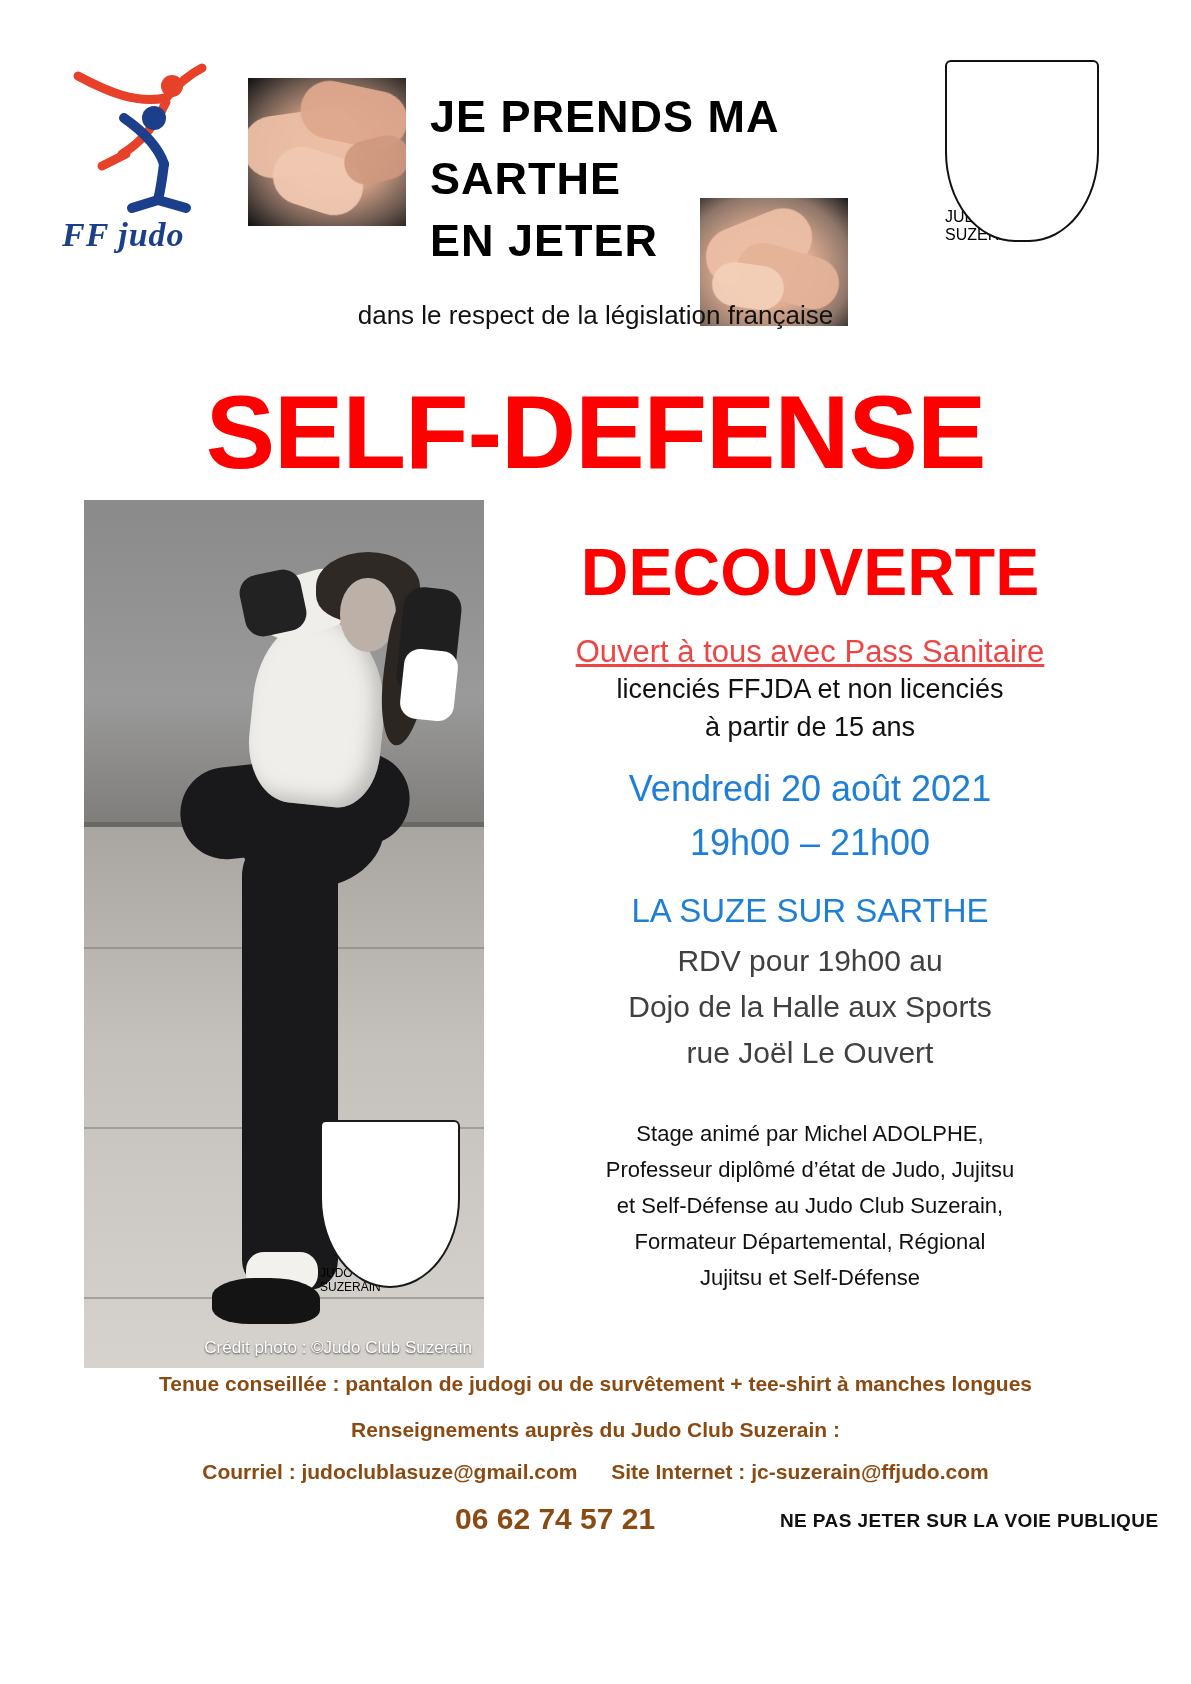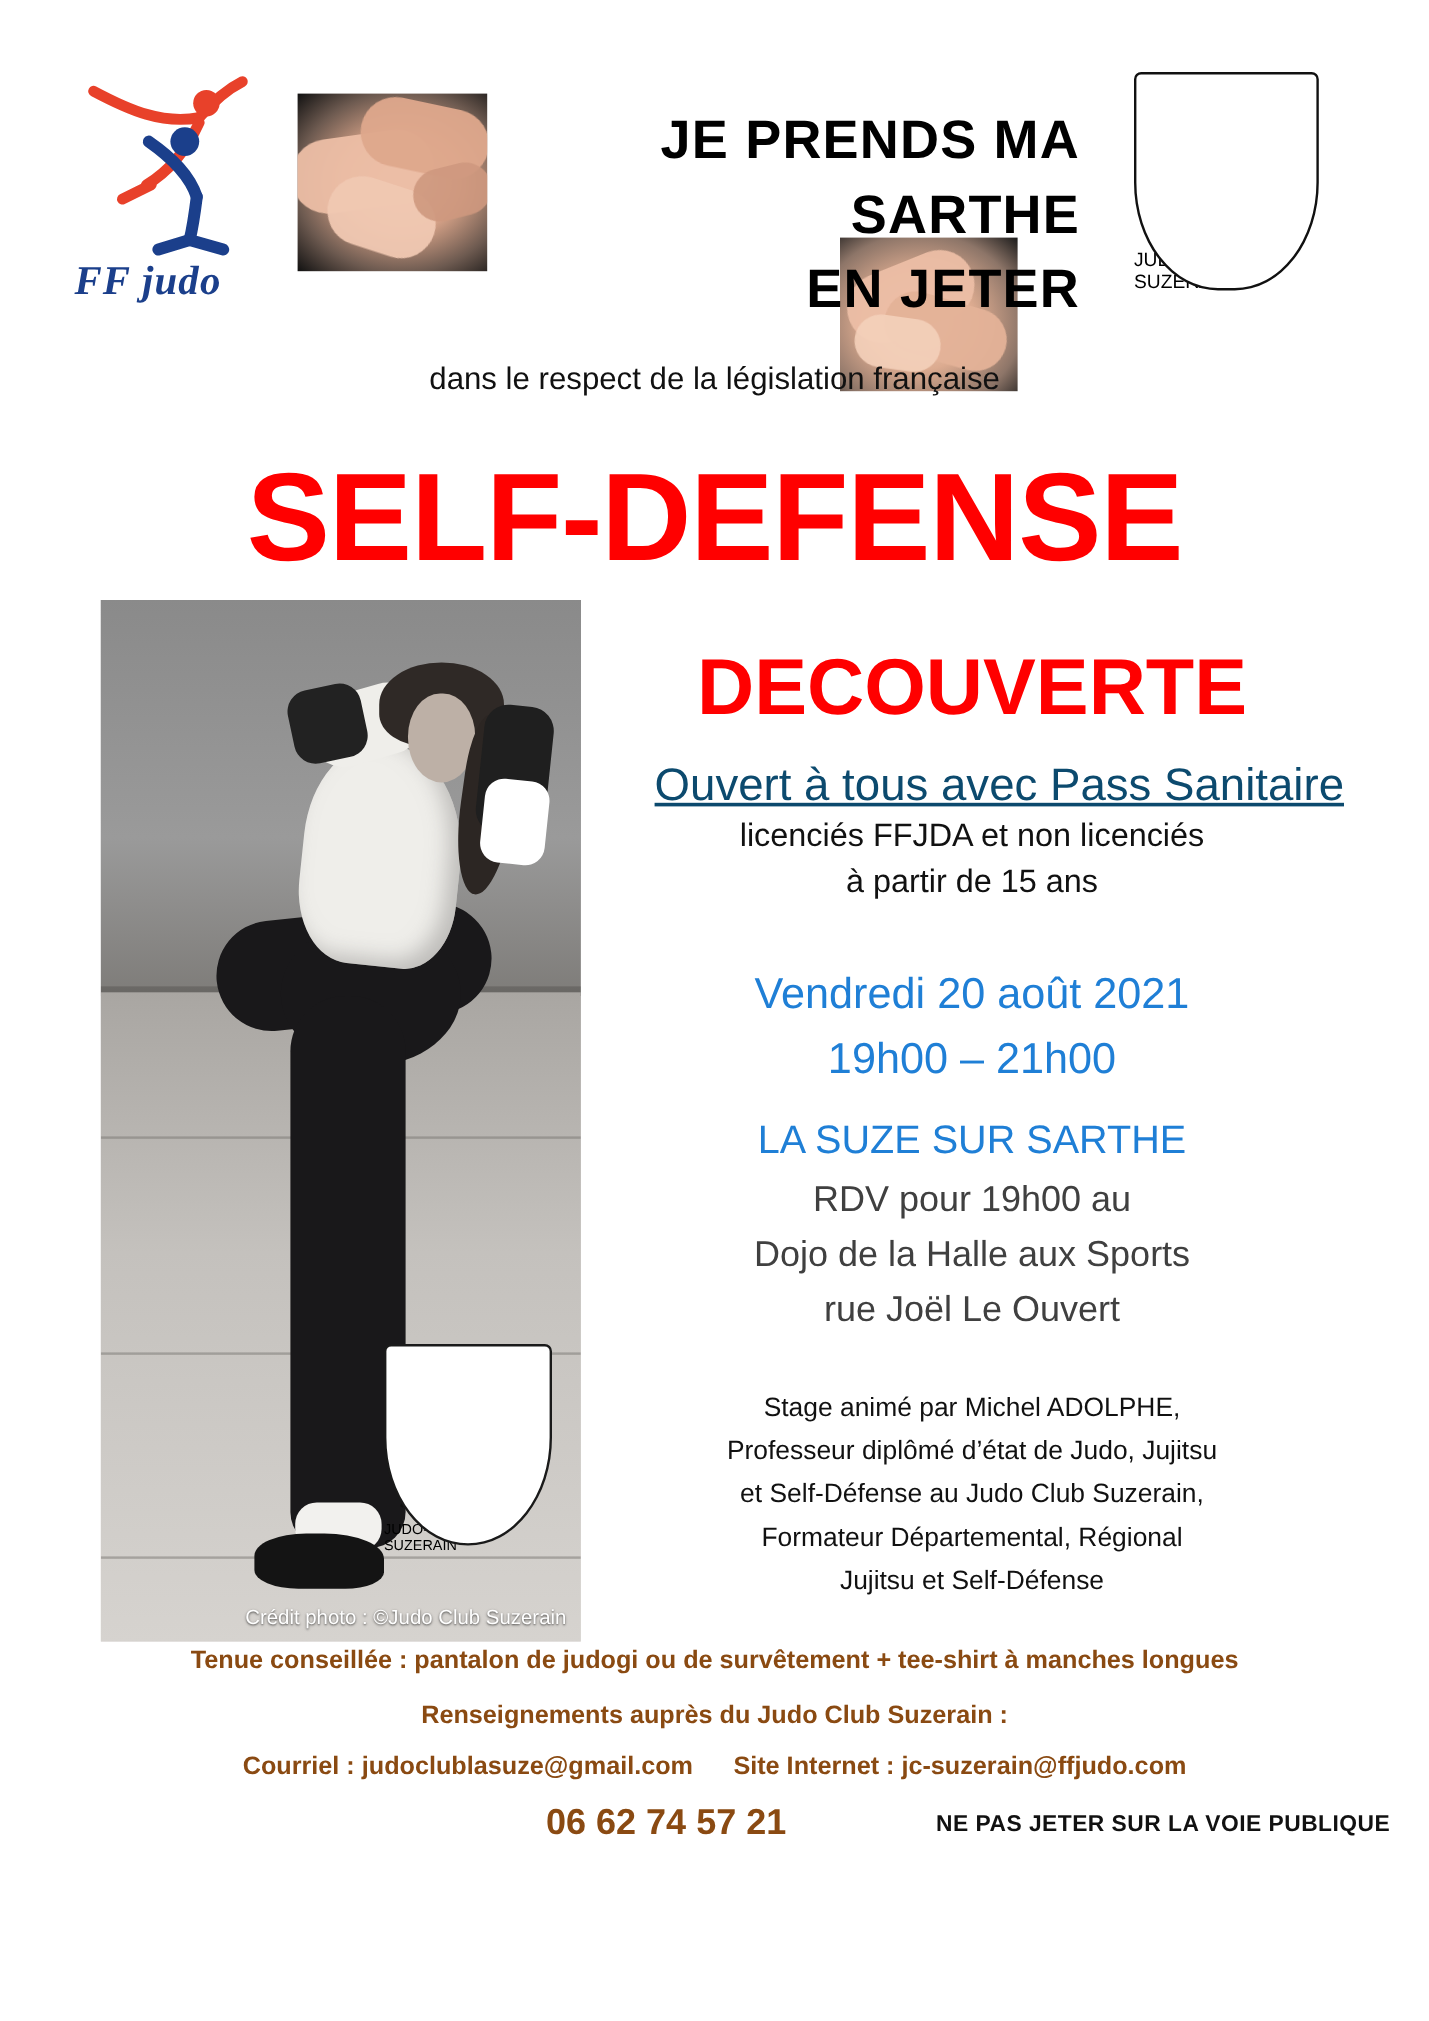--- a/index.html
+++ b/index.html
@@ -71,21 +71,21 @@
     border-radius: 50%;
     background: rgba(236, 190, 165, 0.95);
     filter: blur(0.4px);
   }
 
   .title-block {
     position: absolute;
     top: 38px;
     left: 430px;
     width: 470px;
-    text-align: right;
+    text-align: left;
   }
   .title-block .tline {
     font-family: "Liberation Sans", sans-serif;
     font-weight: bold;
     font-size: 45px;
     line-height: 62px;
     letter-spacing: 1px;
     color: #000;
   }
 
@@ -141,33 +141,32 @@
 
   
   .right-col {
     position: absolute;
     top: 630px;
     left: 500px;
     width: 620px;
     text-align: center;
   }
   .ouvert {
-    font-size: 38px;
-    color: #0c4a6e;
+    font-size: 31px;
+    color: #ef4444;
     text-decoration: underline;
     margin-top: 4px;
-    text-align: right;
   }
   .sub1, .sub2 {
     font-size: 27px;
     color: #111;
     line-height: 38px;
   }
   .date {
-    margin-top: 48px;
+    margin-top: 16px;
     font-size: 36px;
     color: #1f7fd6;
     line-height: 54px;
   }
   .city {
     margin-top: 22px;
     font-size: 33px;
     color: #1f7fd6;
   }
   .rdv {

